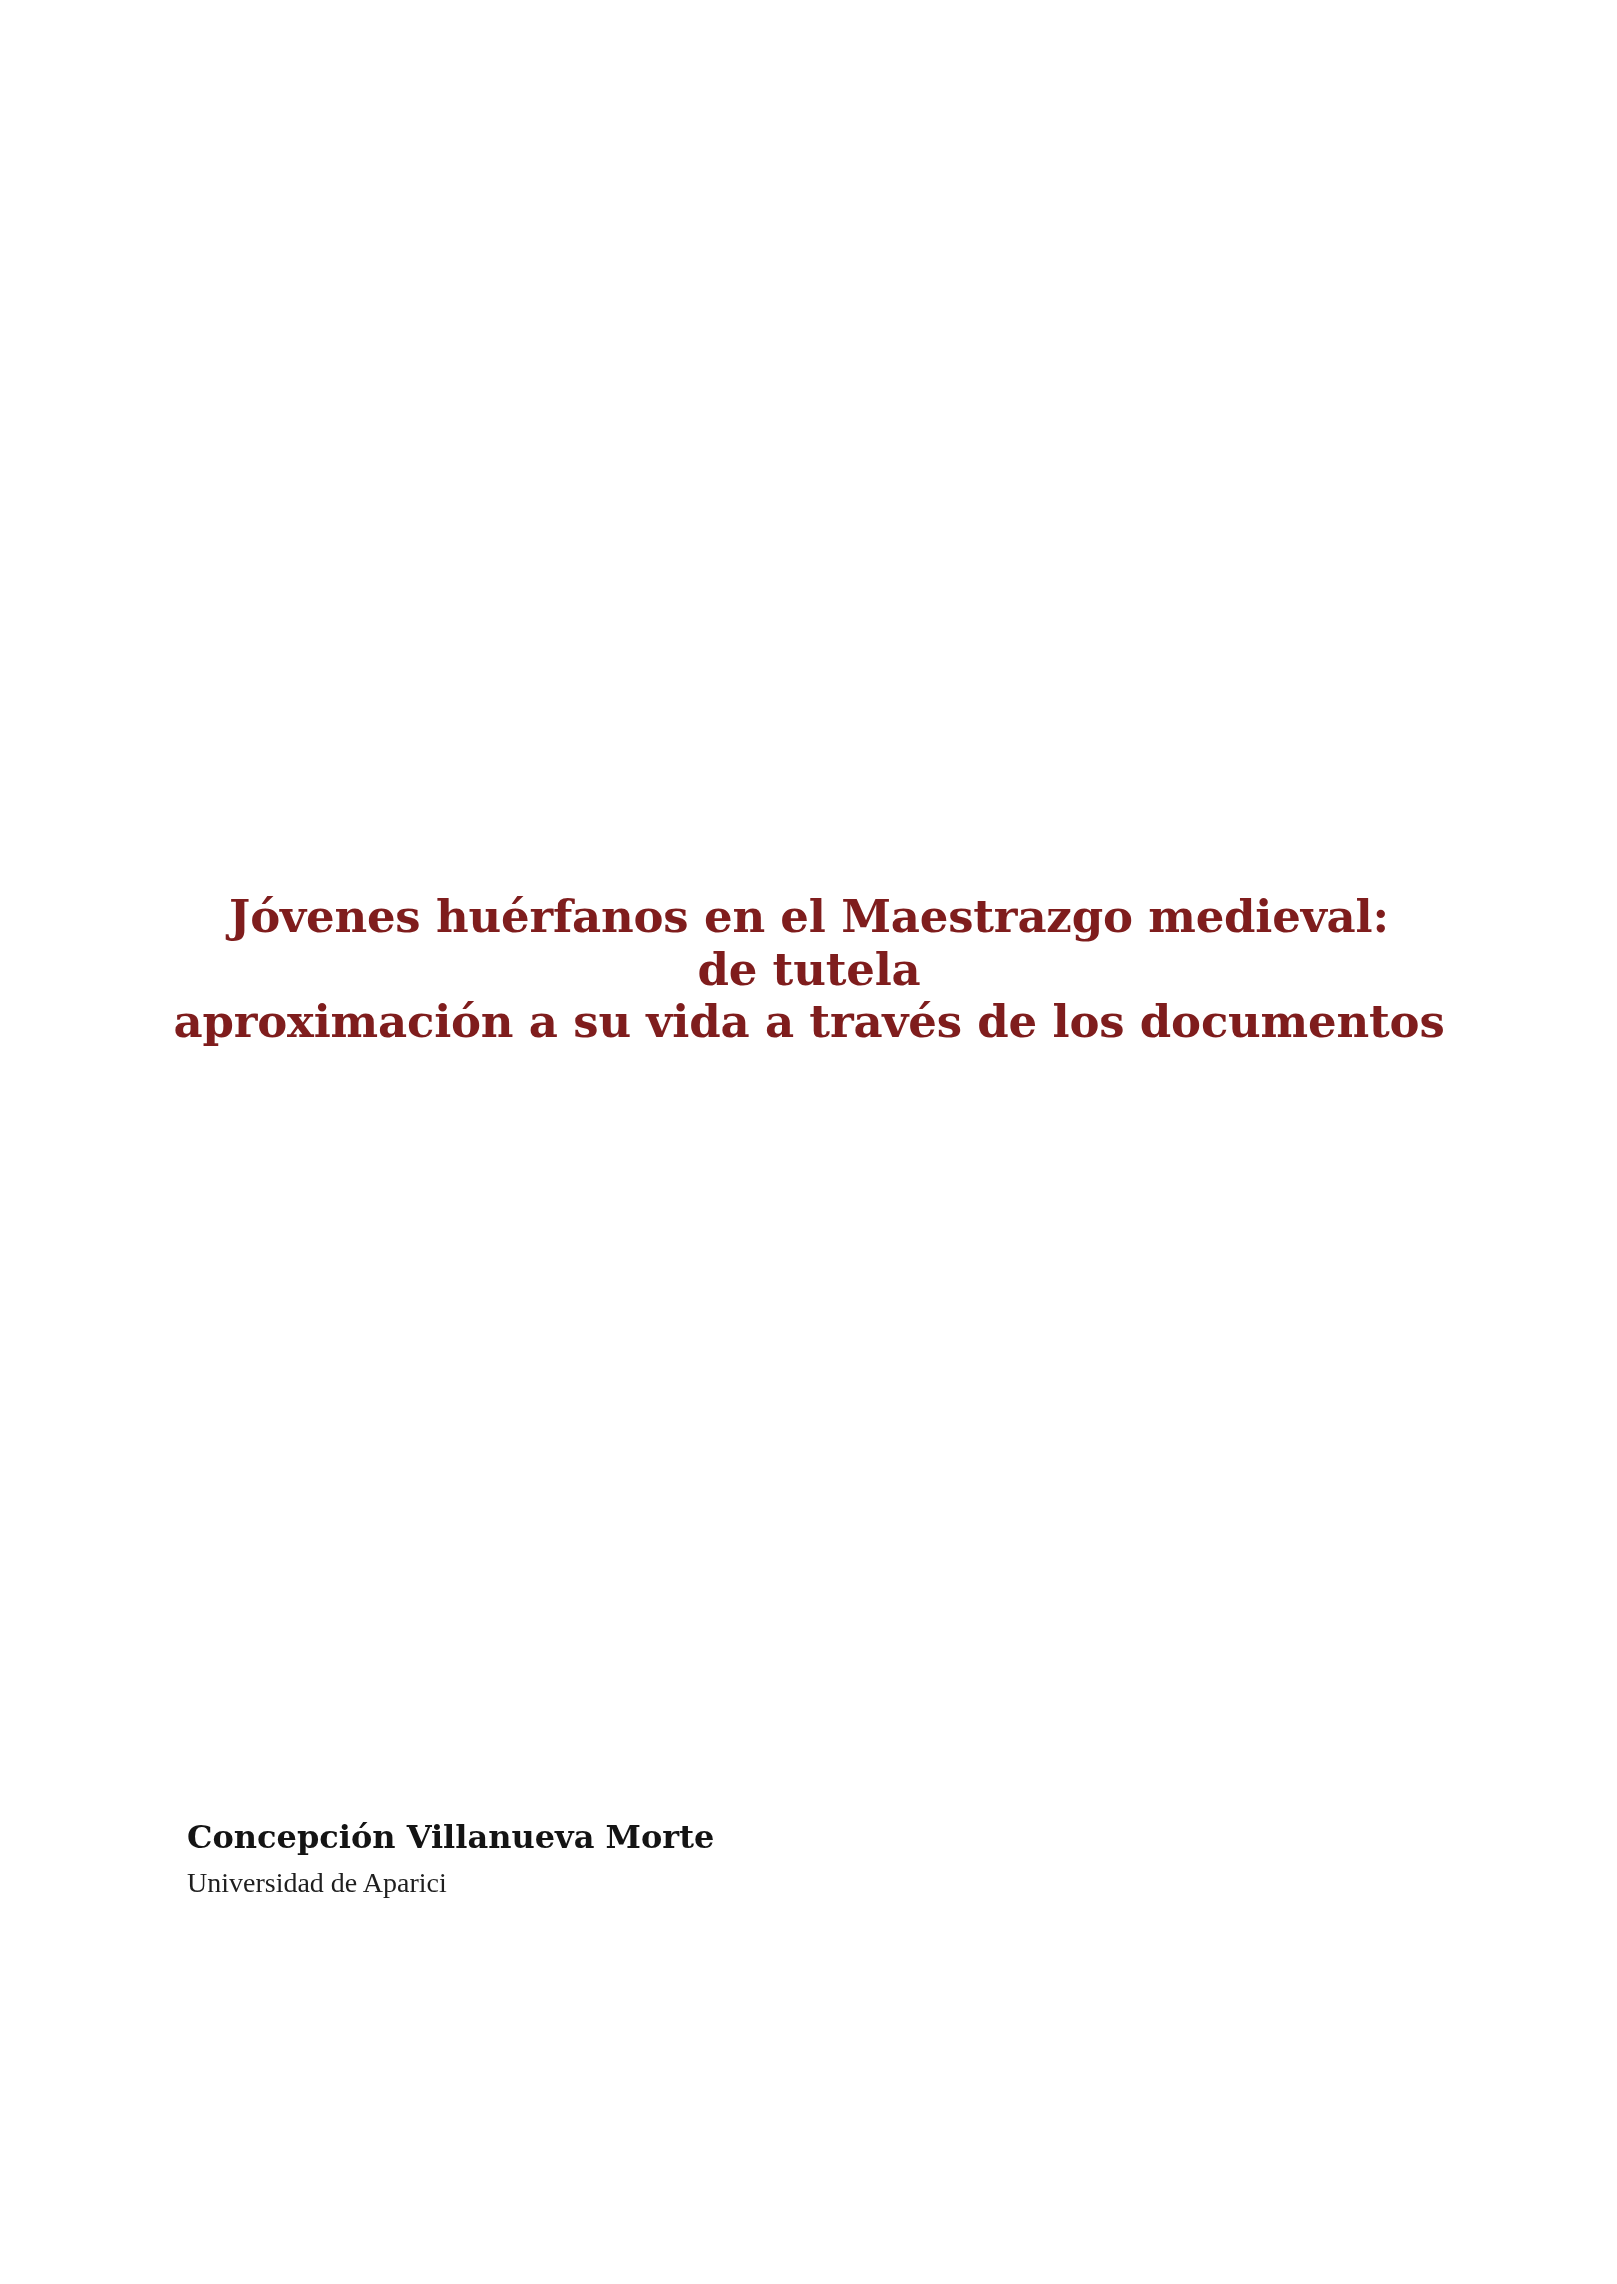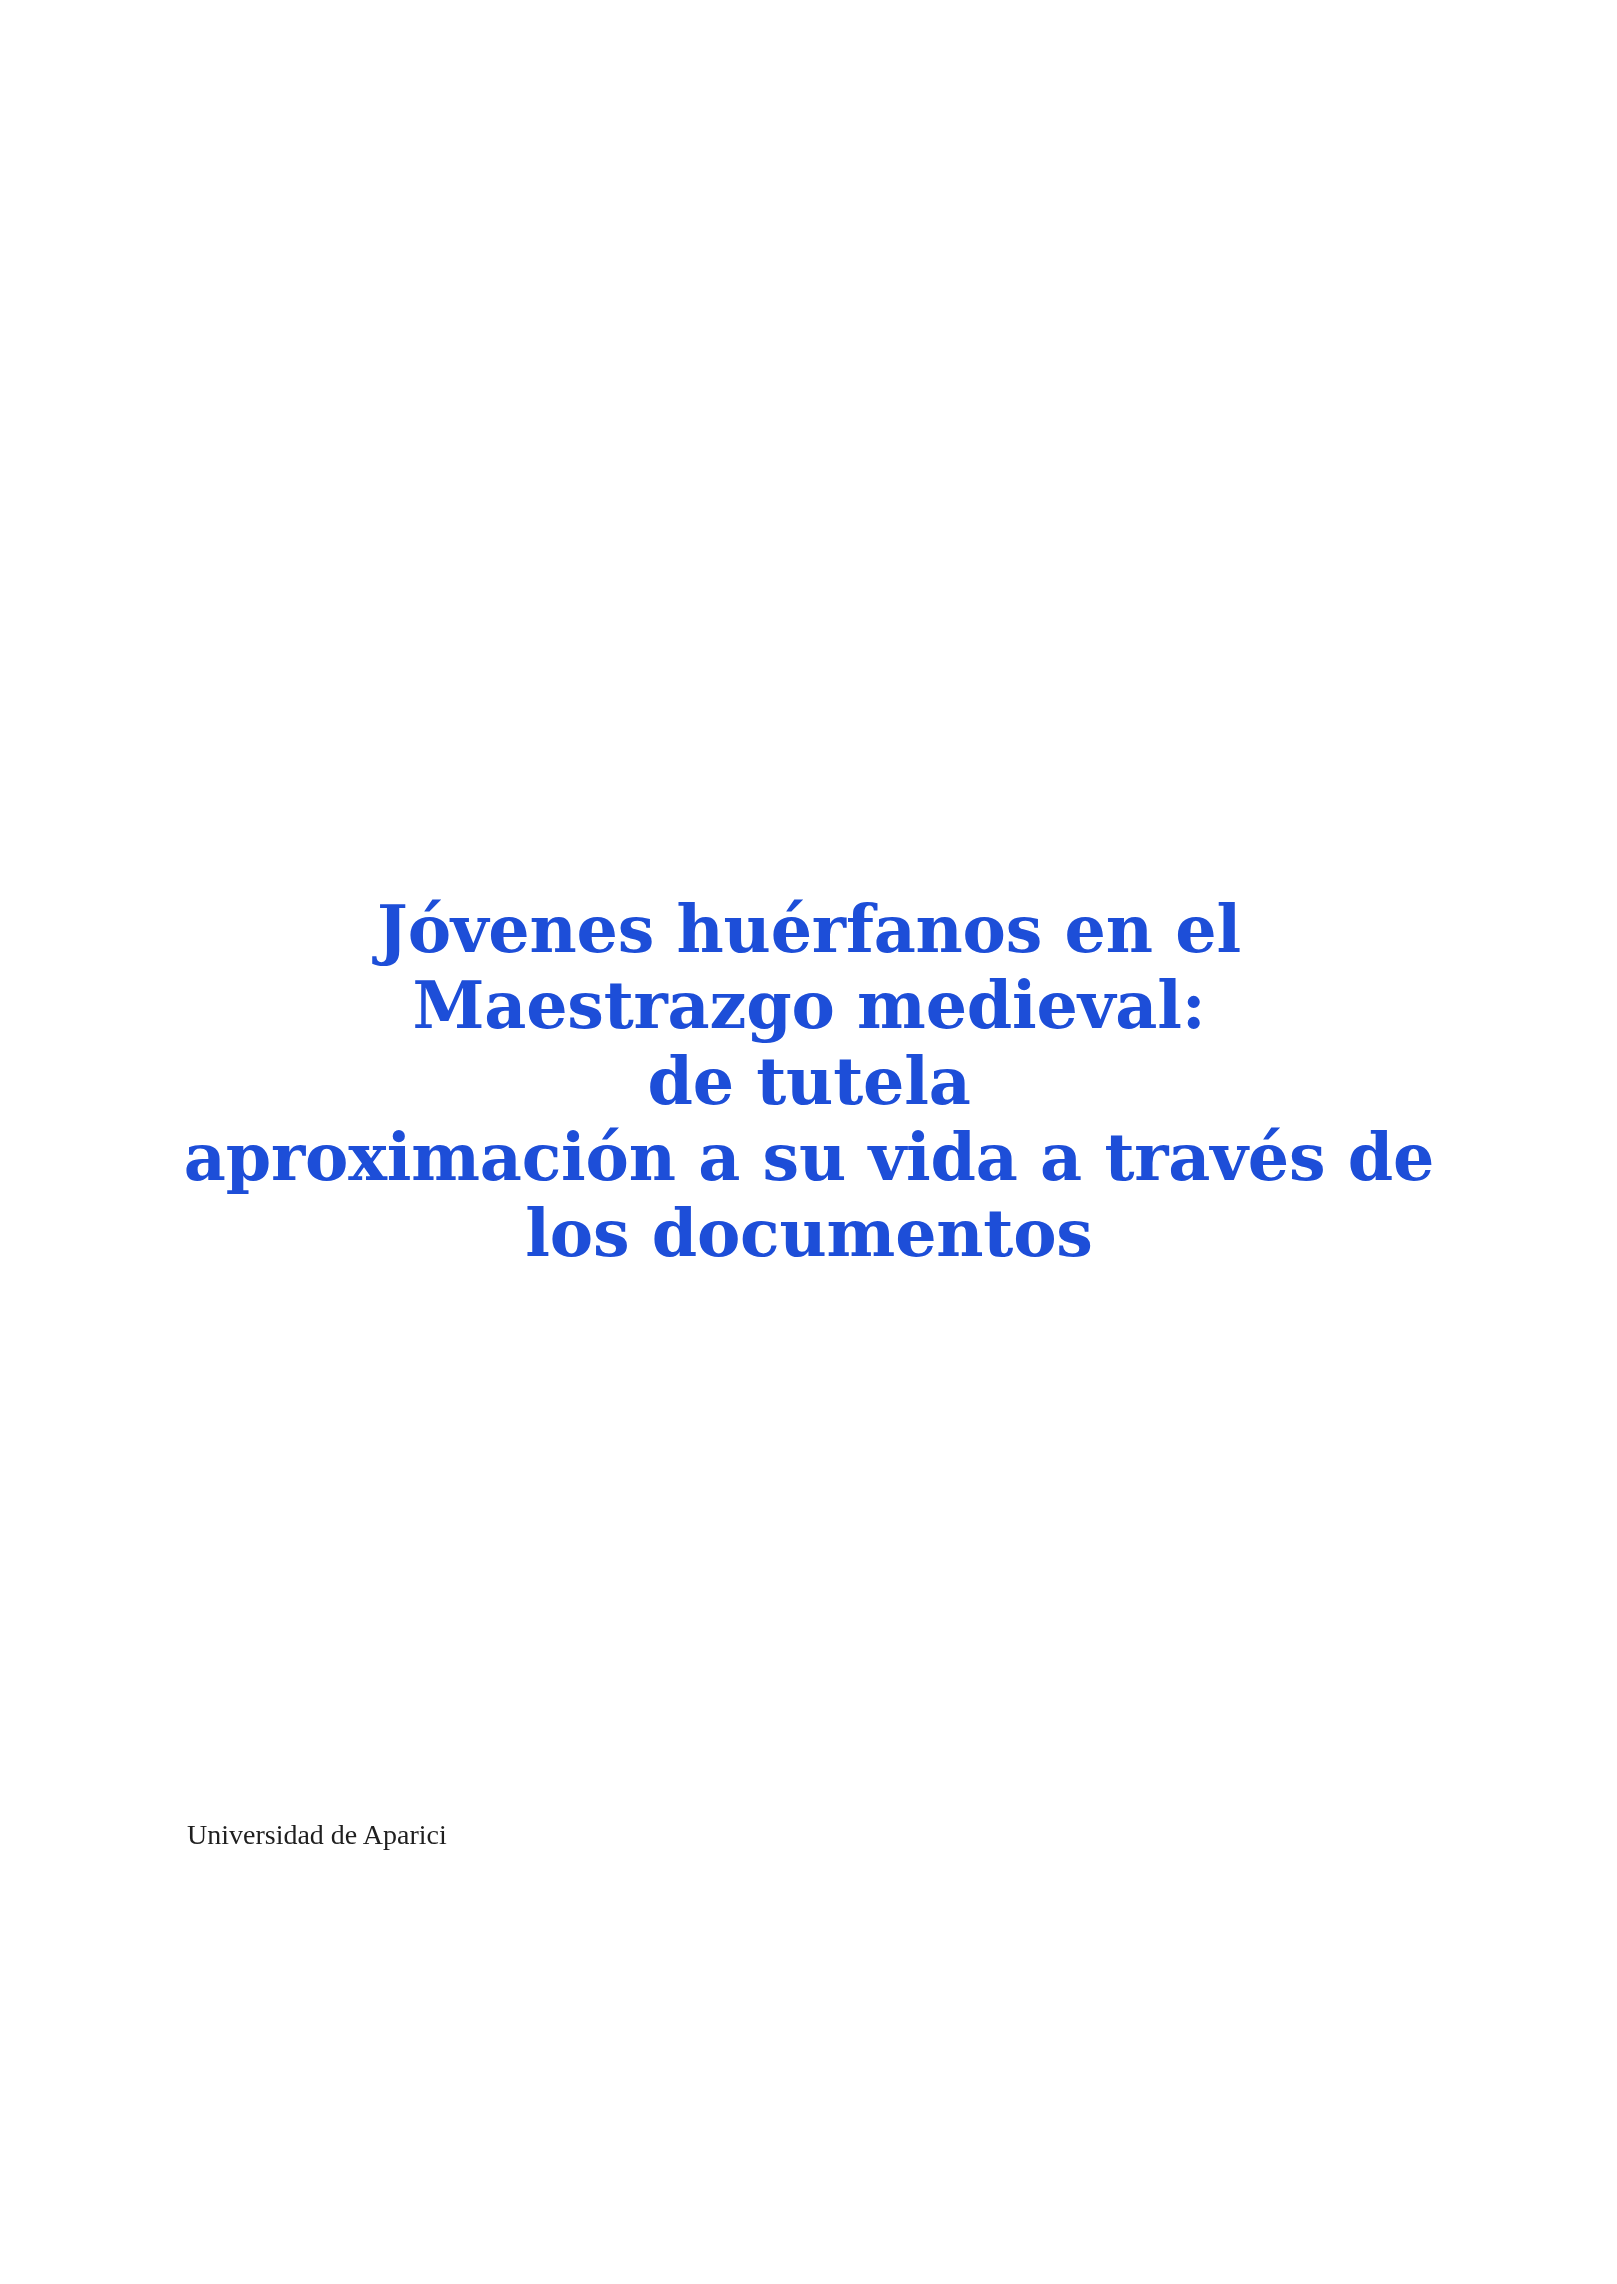--- a/index.html
+++ b/index.html
@@ -23,24 +23,24 @@
   .title-block {
     position: absolute;
     left: 169px;
     right: 169px;
     top: 891px;
     text-align: center;
   }
   .title-line {
     font-family: "DejaVu Serif", serif;
     font-weight: 700;
-    font-size: 65px;
+    font-size: 45px;
     line-height: 1.17;
     letter-spacing: -0.2px;
-    color: #1d4ed8;
+    color: #7f1d1d;
   }
   .author-block {
     position: absolute;
     left: 187px;
     top: 1817px;
     right: 169px;
   }
   .author-group {
     margin-bottom: 64px;
   }
@@ -66,18 +66,19 @@
 <div class="page">
 
   <div class="title-block">
     <div class="title-line">Jóvenes huérfanos en el Maestrazgo medieval:</div>
     <div class="title-line">de tutela</div>
     <div class="title-line">aproximación a su vida a través de los documentos</div>
   </div>
 
   <div class="author-block">
     <div class="author-group">
+      <div class="author-name">Concepción Villanueva Morte</div>
       <div class="author-affil">Universidad de Aparici</div>
     </div>
   </div>
 
 </div>
 
 
 </body></html>

